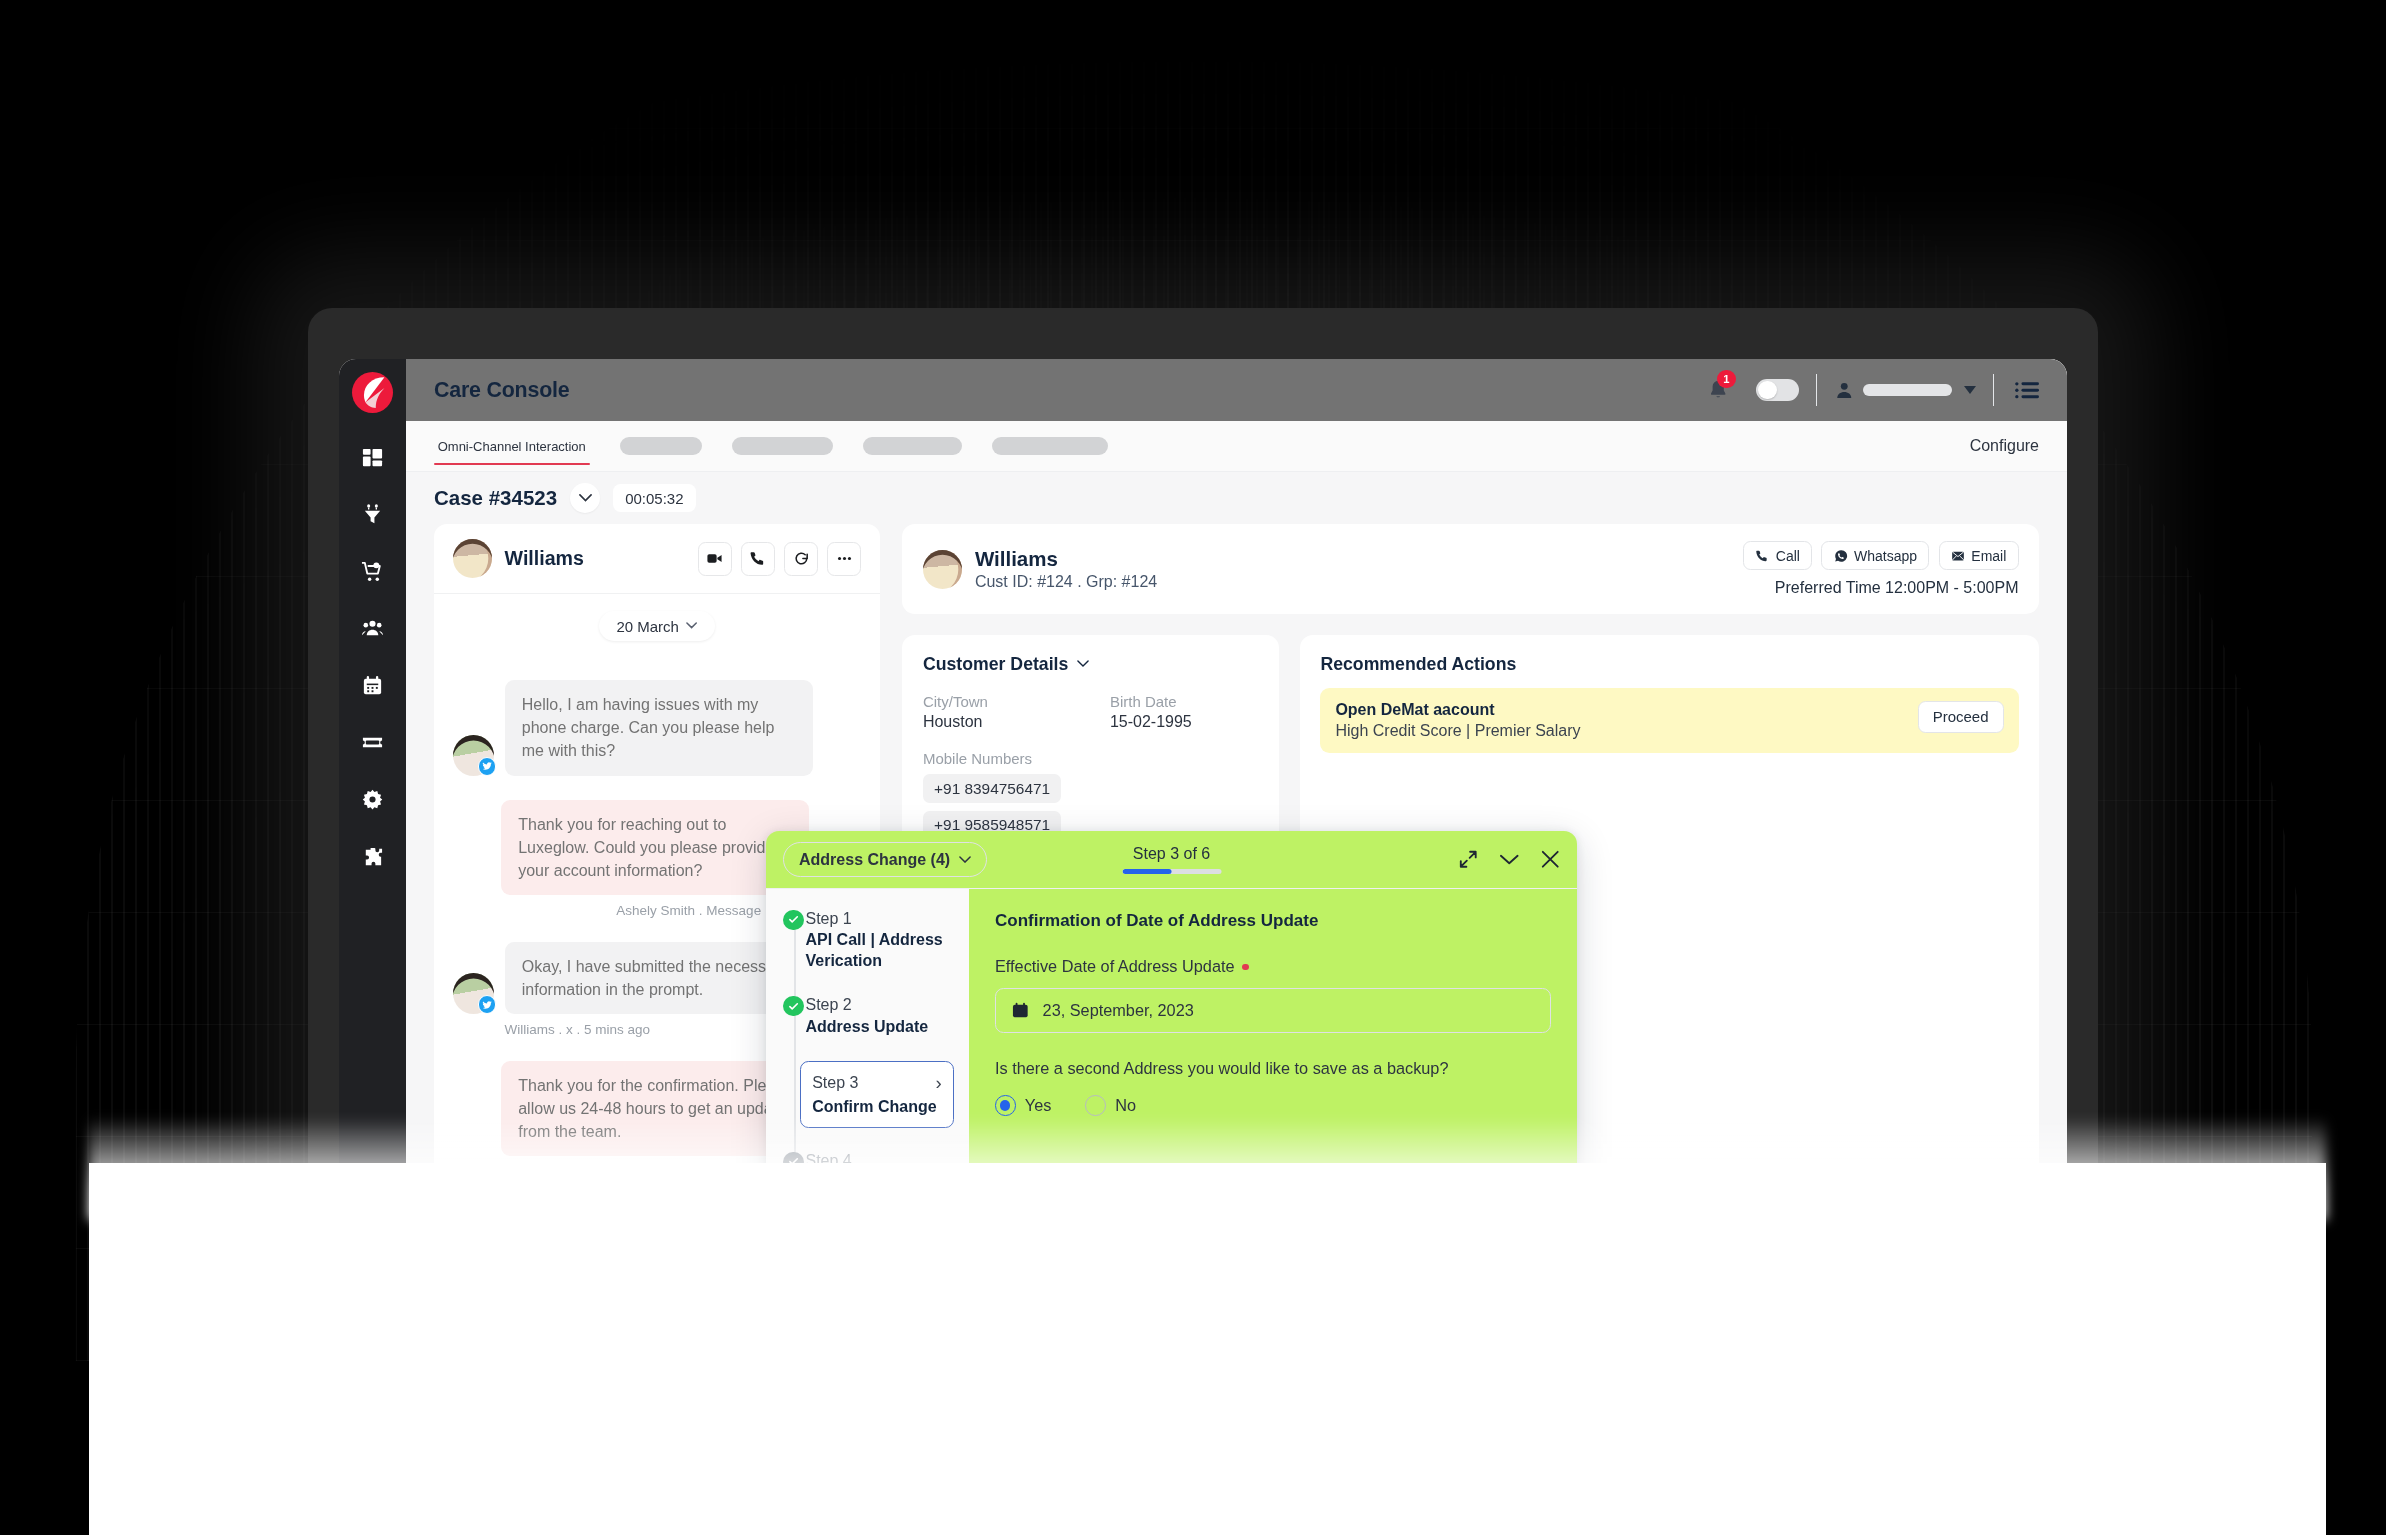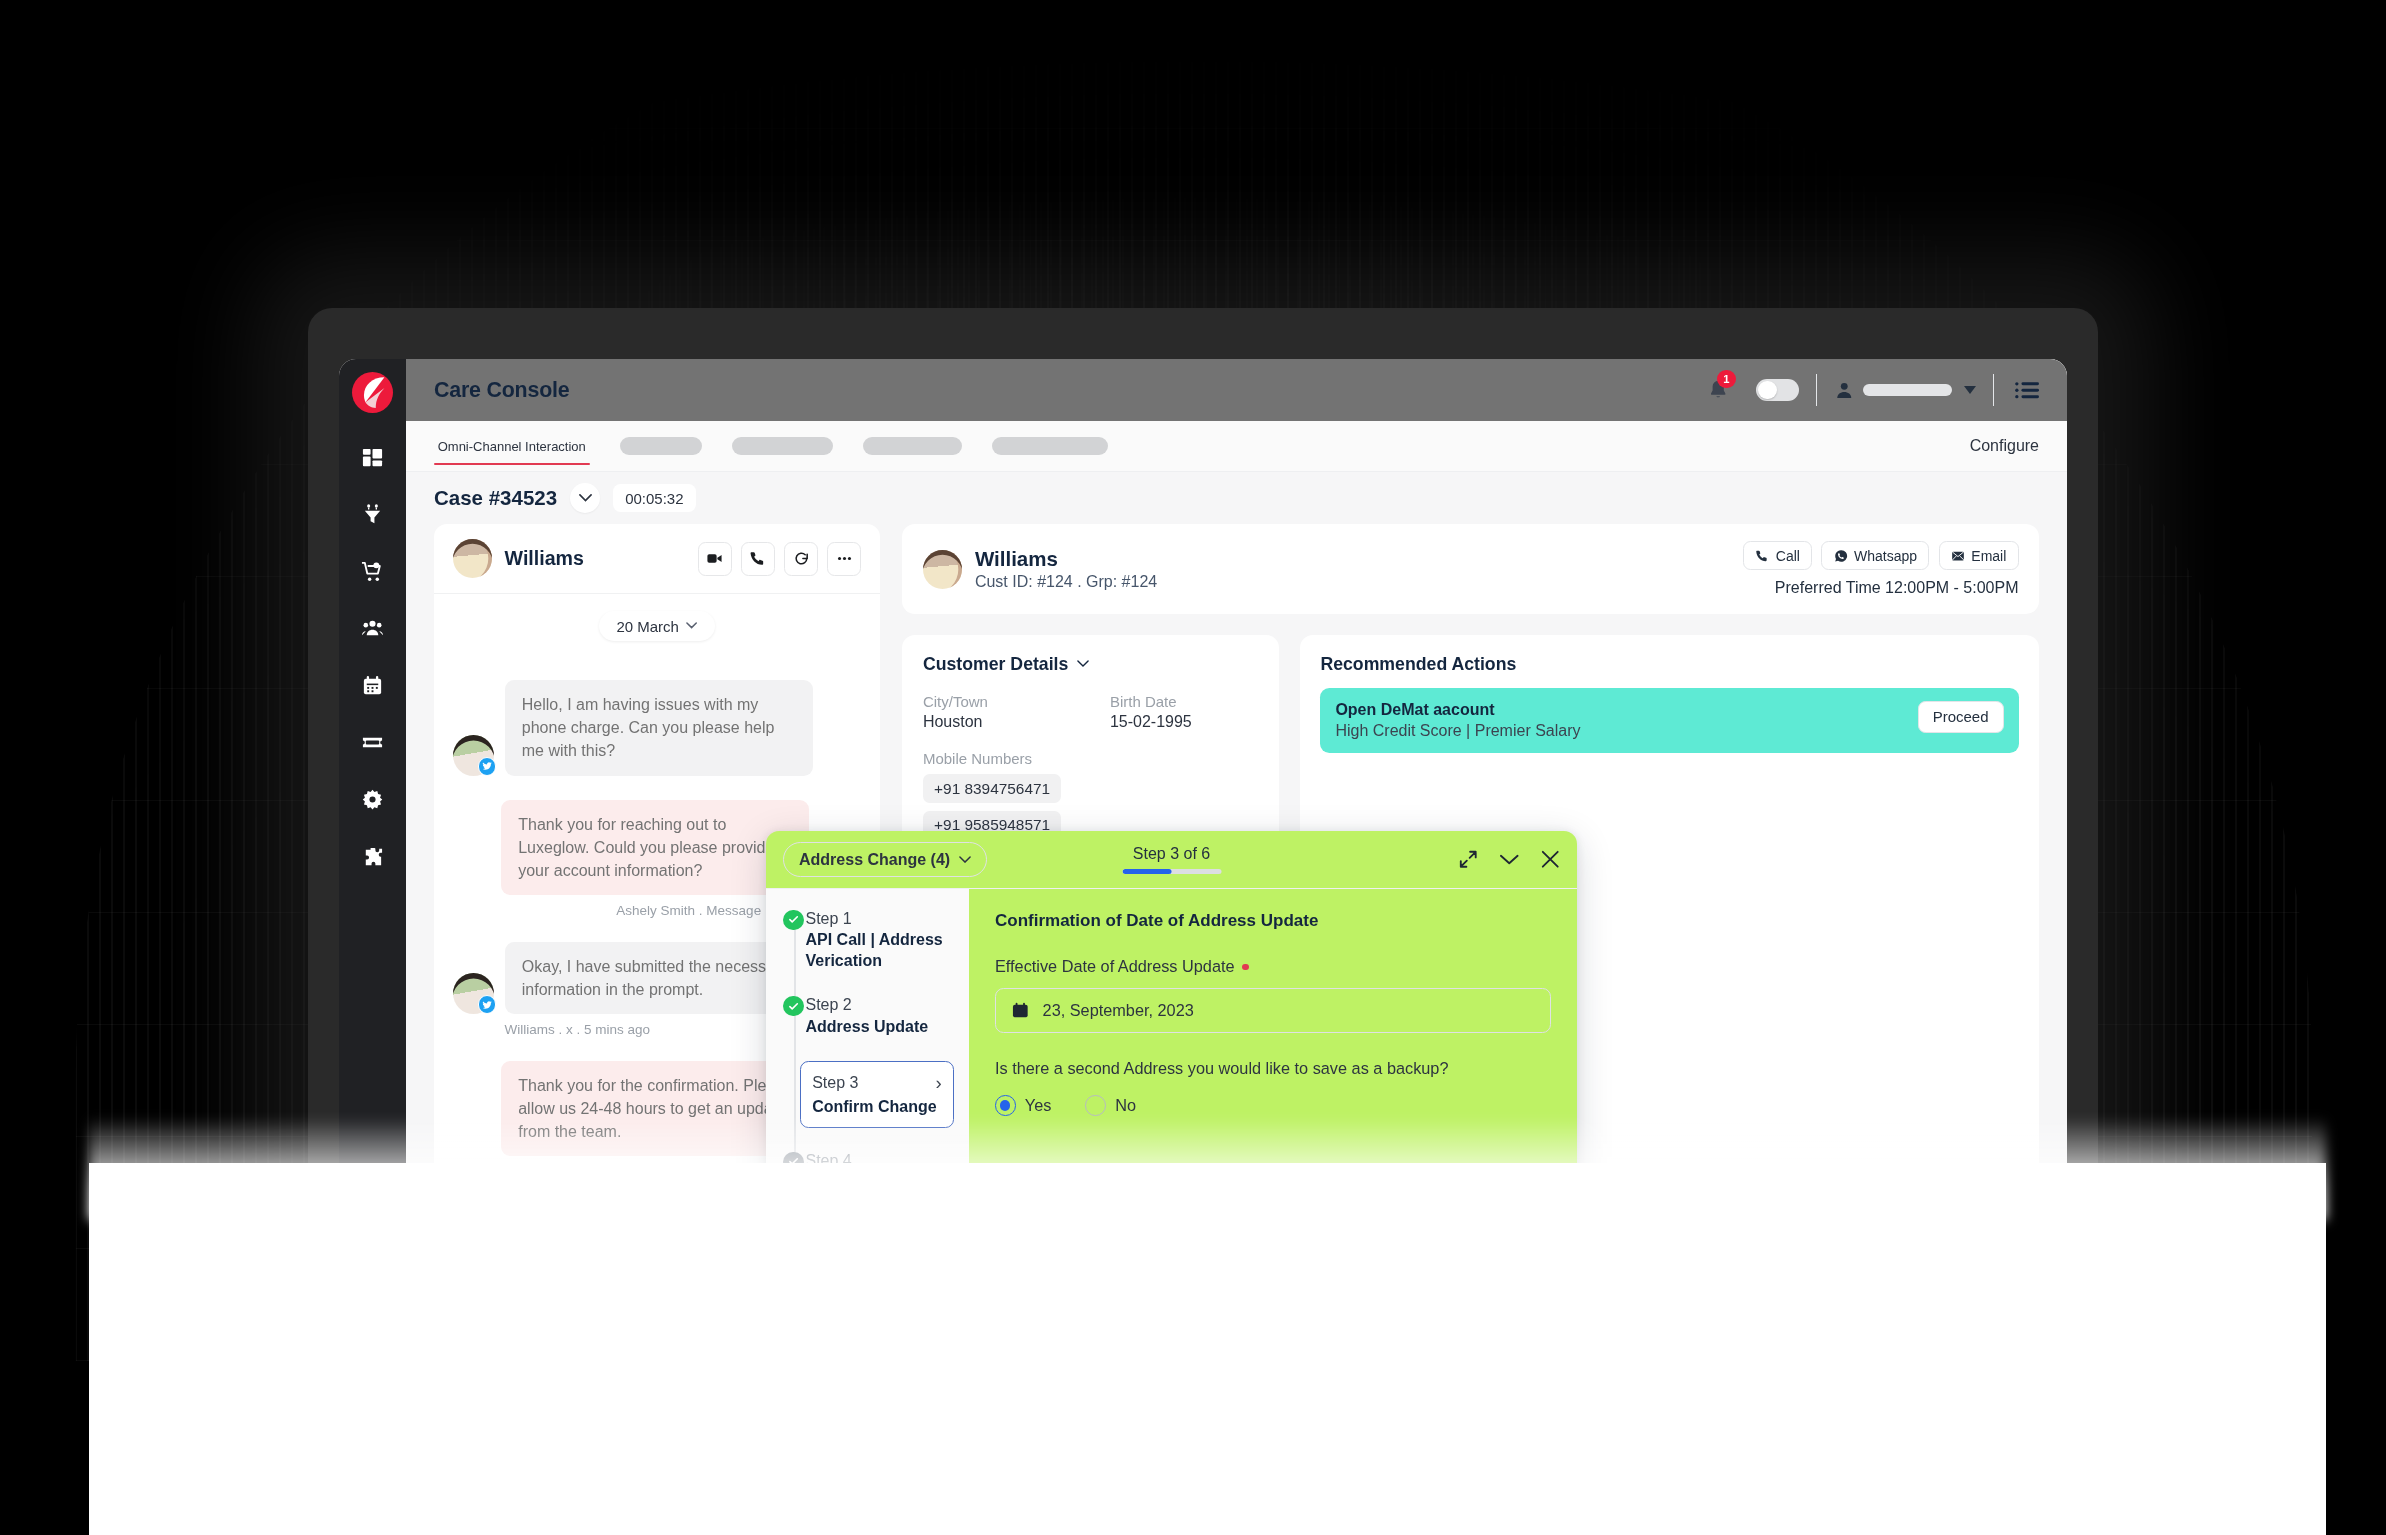--- a/index.html
+++ b/index.html
@@ -137,21 +137,21 @@
   .lower { display:flex; gap:20.5px; flex:1; min-height:0; }
   .panel-l { width:377px; flex:0 0 377px; display:flex; flex-direction:column; gap:20.5px; min-height:0;}
   .panel-r { flex:1; min-width:0; }
   .ph-title { font-size:17.7px; font-weight:bold; color:#14263f; display:flex; align-items:center; gap:8.4px; }
   .pad { padding:18.6px 20.5px; }
   .fieldlbl { font-size:15px; color:#9aa0a8; }
   .fieldval { font-size:16px; color:#2d3440; margin-top:2.8px; }
   .grid2 { display:flex; gap:56px; margin-top:18.6px; }
   .phonechip { background:#f1f1f2; border-radius:6.5px; padding:5.6px 11.2px; font-size:15.4px; color:#2d3440; margin-top:7.5px; width:fit-content; }
 
-  .rec-item { background:#5eead4; border-radius:9.3px; padding:13px 15px; display:flex; align-items:flex-start; margin-top:13px; }
+  .rec-item { background:#fef9c3; border-radius:9.3px; padding:13px 15px; display:flex; align-items:flex-start; margin-top:13px; }
   .rec-t { font-size:16px; font-weight:bold; color:#14263f; }
   .rec-s { font-size:16px; color:#3c4450; margin-top:3.7px;}
   .proceed { margin-left:auto; border:0.9px solid #e3e5e8; border-radius:7.5px; background:#fff; padding:6.5px 14px; font-size:15px; color:#24303f; cursor:pointer;}
 
   .nudge-item { background:#f7f7f8; border-radius:9.3px; padding:13px 15px; margin-top:13px; display:flex; gap:11.2px; align-items:flex-start;}
   .nudge-chk { width:20.5px;height:20.5px;border-radius:50%;background:#2b2d31;display:flex;align-items:center;justify-content:center;position:relative;flex:0 0 20.5px;}
   .nudge-chk svg{width:12px;height:12px;fill:#fff;}
   .nudge-chk::after{content:"";position:absolute;right:-0.9px;bottom:-0.9px;width:7.5px;height:7.5px;border-radius:50%;background:#22C55E;border:1.4px solid #f7f7f8;}
   .nudge-t { font-size:16px; font-weight:bold; color:#3c4450; }
   .nudge-s { font-size:15.4px; color:#8d949d; margin-top:2.8px;}

